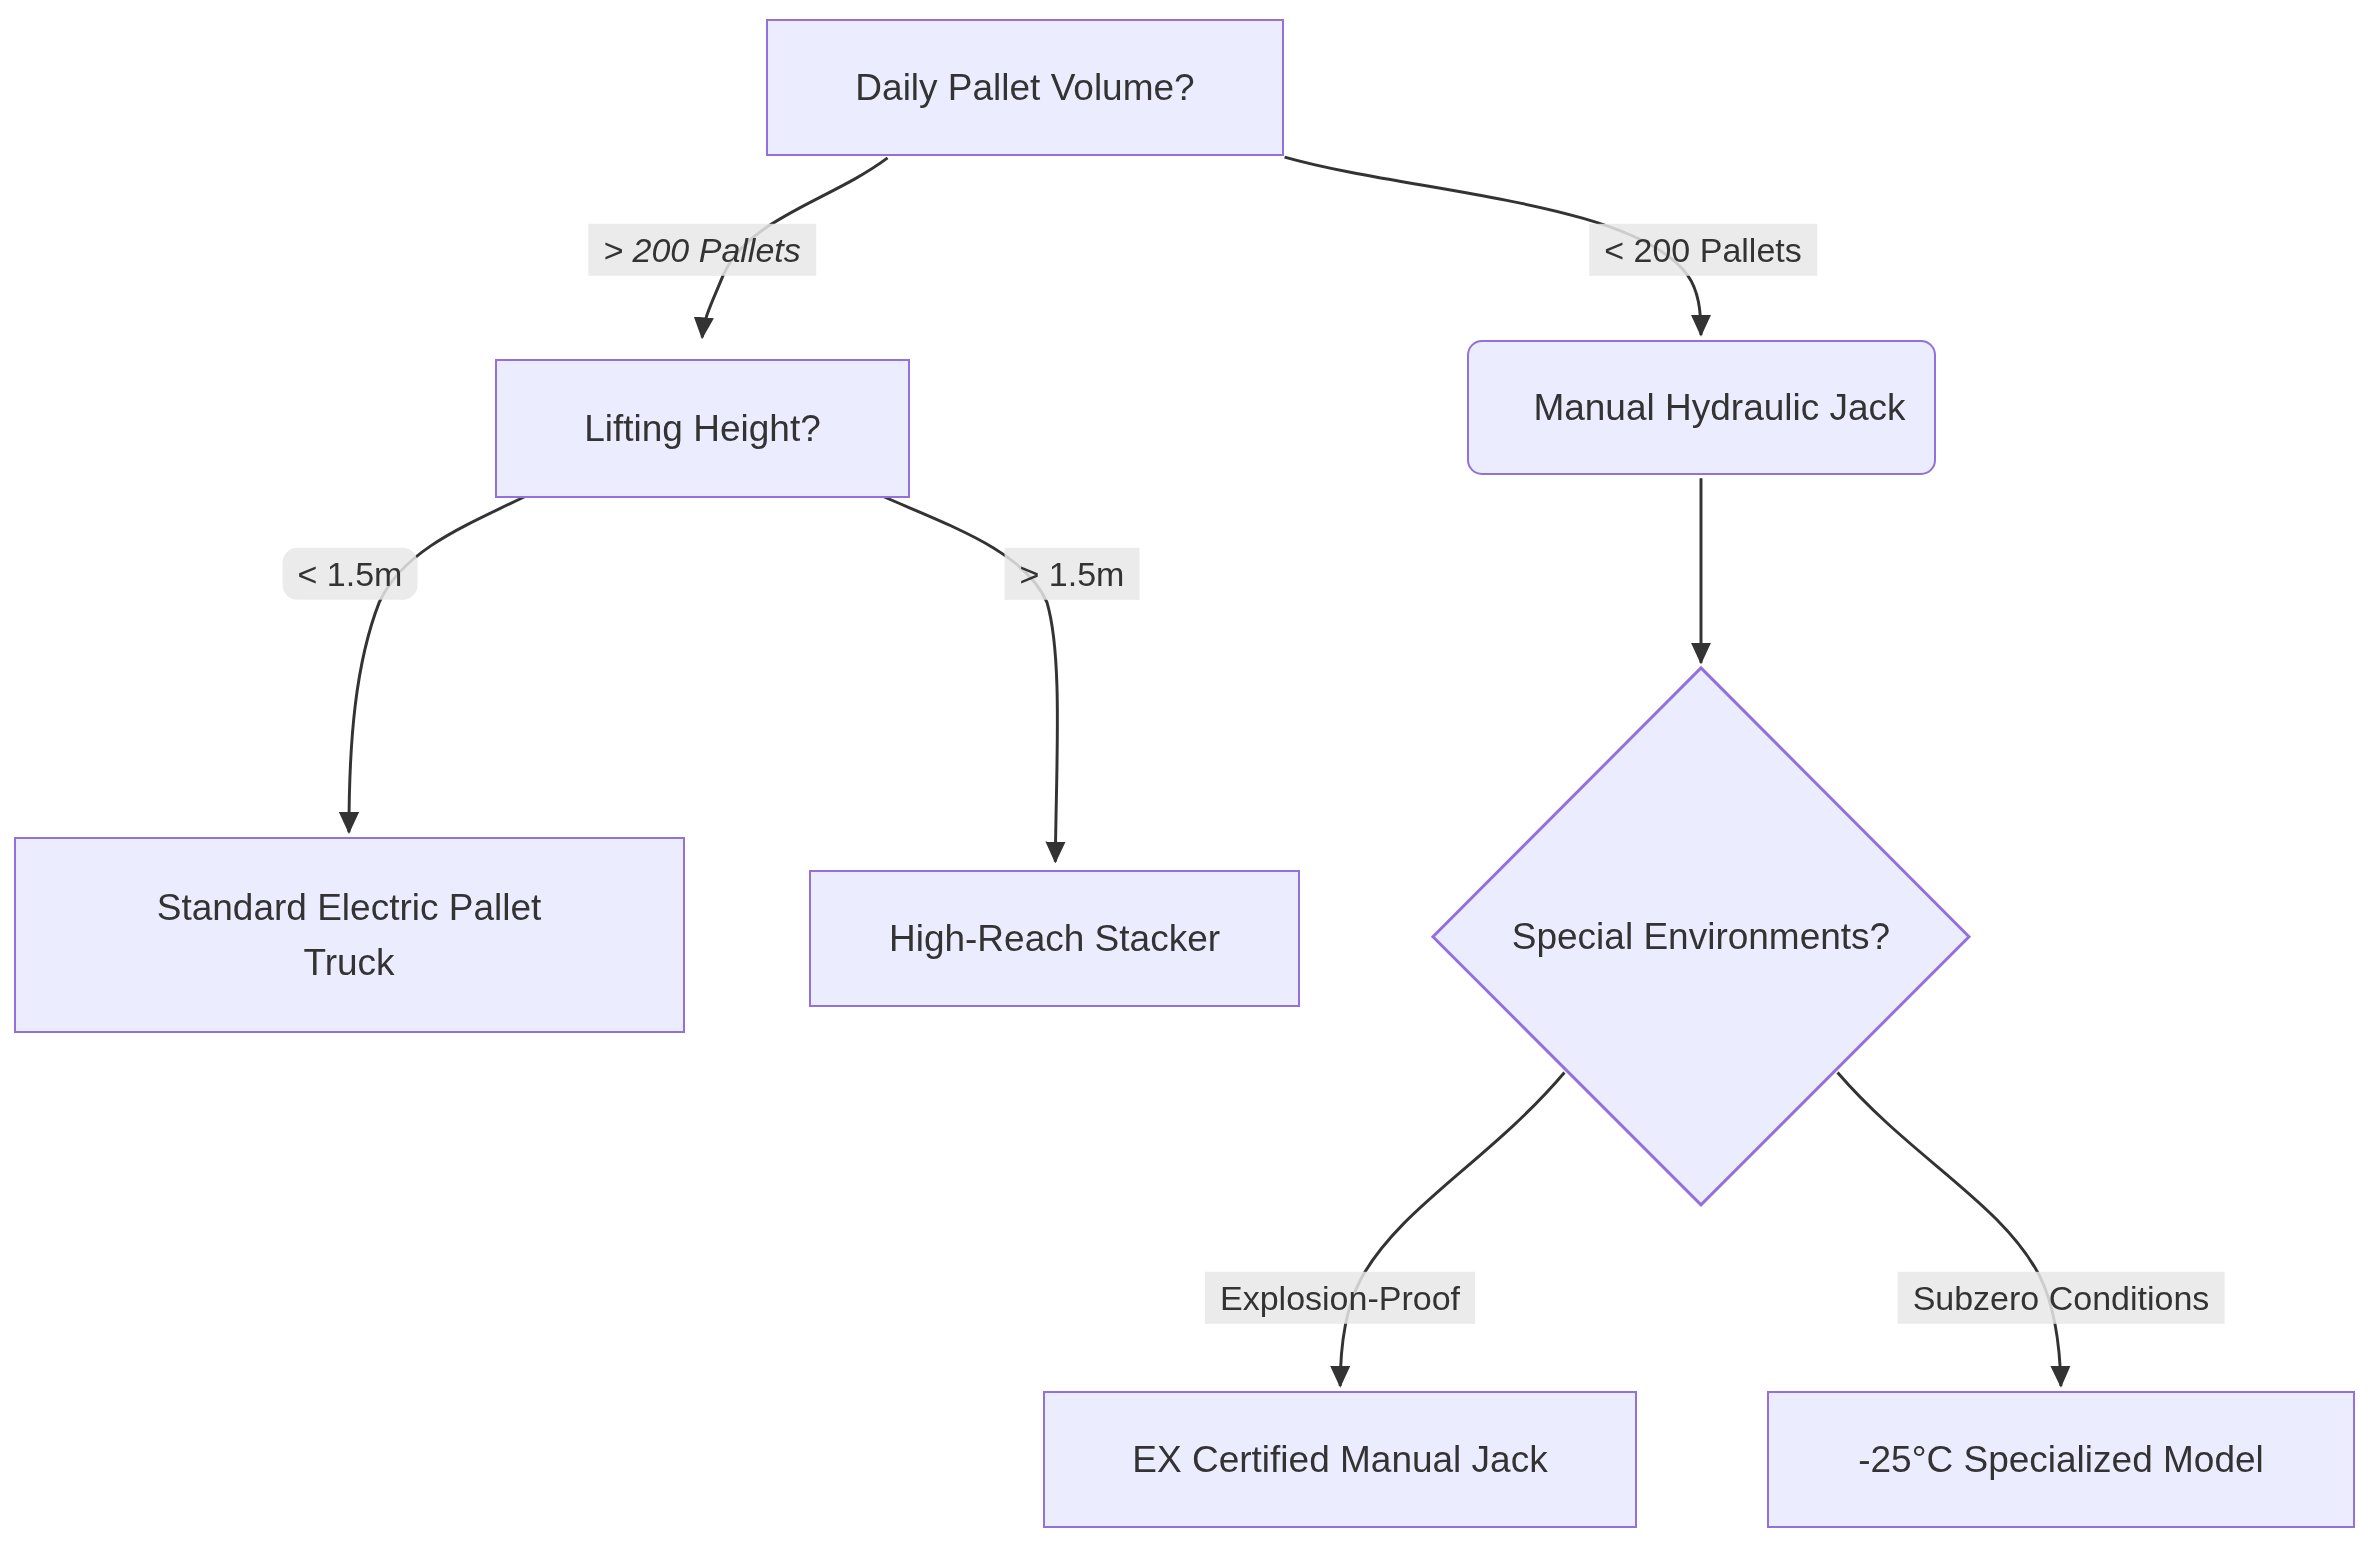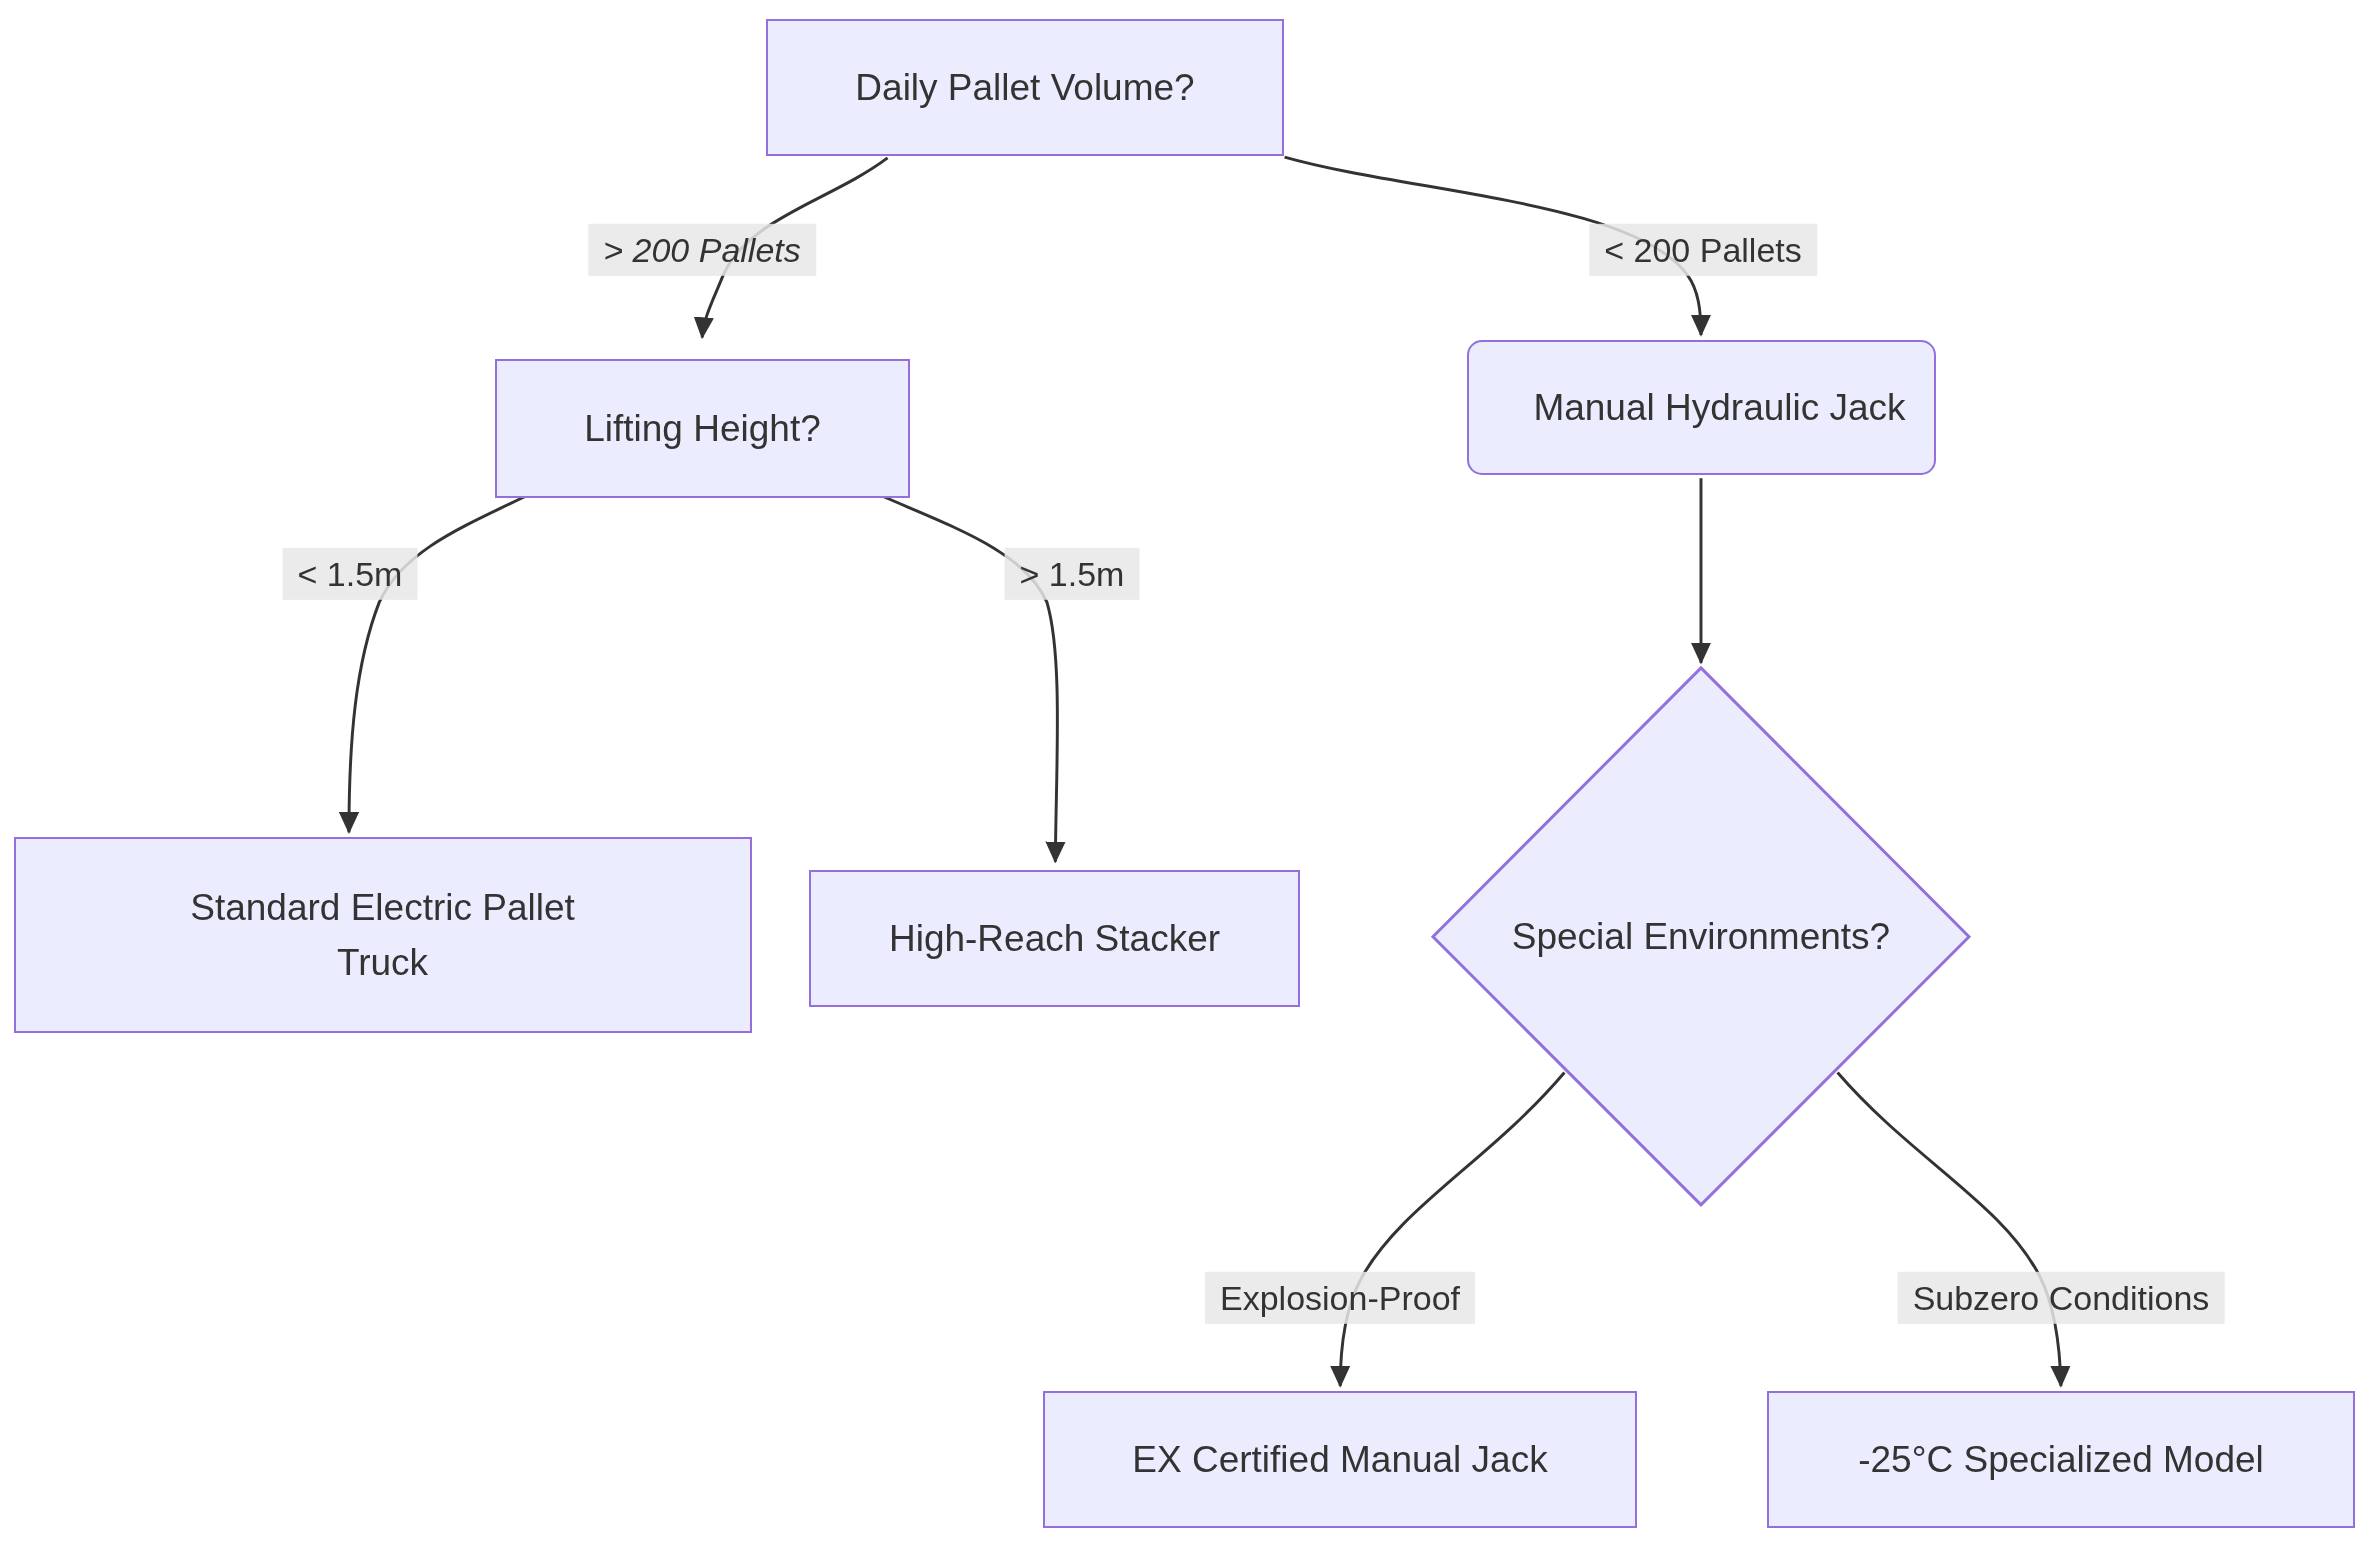--- a/index.html
+++ b/index.html
@@ -84,21 +84,21 @@
   </div>
 
   <div class="node" style="left:495px;top:342px;width:415px;height:139px;margin-top:17px;">
     <span>Lifting Height?</span>
   </div>
 
   <div class="node rounded" style="left:1467px;top:340px;width:469px;height:135px;padding-left:36px;">
     <span>Manual Hydraulic Jack</span>
   </div>
 
-  <div class="node" style="left:13.5px;top:837px;width:738px;height:196px;">
+  <div class="node" style="left:13.5px;top:837px;width:671px;height:196px;">
     <span>Standard Electric Pallet
 Truck</span>
   </div>
 
   <div class="node" style="left:809px;top:870px;width:491px;height:137px;">
     <span>High-Reach Stacker</span>
   </div>
 
   <div class="diamond-label" style="left:1701px;top:936px;width:506px;height:101px;">
     <span>Special Environments?</span>
@@ -113,21 +113,21 @@
   </div>
 
   <div class="edge-label" style="left:702px;top:250px;font-style:italic;">
     <span>&gt; 200 Pallets</span>
   </div>
 
   <div class="edge-label" style="left:1703px;top:250px;">
     <span>&lt; 200 Pallets</span>
   </div>
 
-  <div class="edge-label" style="left:350px;top:574px;">
+  <div class="edge-label" style="left:350px;top:574px;border-radius:15px;">
     <span>&lt; 1.5m</span>
   </div>
 
   <div class="edge-label" style="left:1072px;top:574px;">
     <span>&gt; 1.5m</span>
   </div>
 
   <div class="edge-label" style="left:1340px;top:1298px;">
     <span>Explosion-Proof</span>
   </div>

